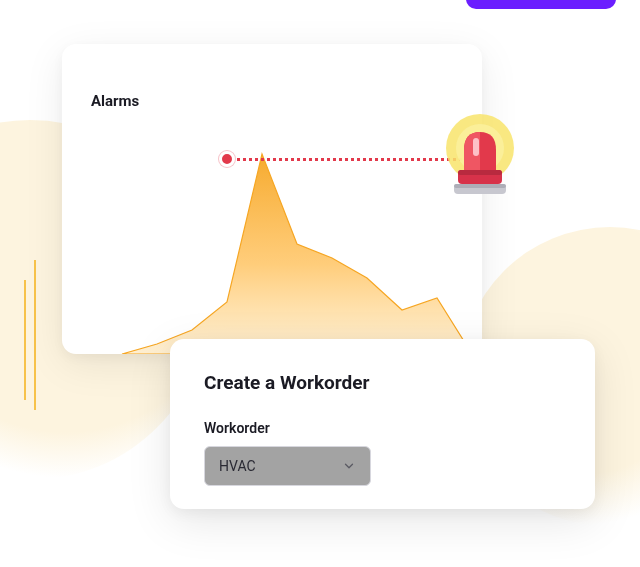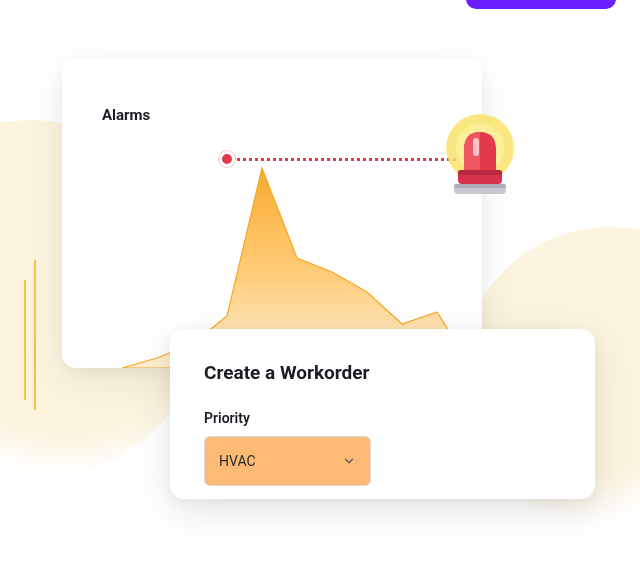--- a/index.html
+++ b/index.html
@@ -45,28 +45,28 @@
     width: 2px;
     background: #f7c24a;
     z-index: 1;
   }
   .stripe.s1 { left: 24px; top: 280px; height: 120px; }
   .stripe.s2 { left: 34px; top: 260px; height: 150px; }
 
   .alarms-card {
     position: absolute;
     left: 62px;
-    top: 58px;
+    top: 44px;
     width: 420px;
     height: 310px;
     background: #fff;
     border-radius: 14px;
     box-shadow: 0 10px 40px rgba(0,0,0,0.08), 0 4px 12px rgba(0,0,0,0.04);
     z-index: 2;
-    padding: 48px 36px 0 40px;
+    padding: 48px 36px 0 29px;
     overflow: visible;
   }
   .alarms-title {
     font-size: 15px;
     font-weight: 700;
     color: #1b1b24;
   }
   .chart-area {
     position: absolute;
     left: 0;
@@ -105,21 +105,21 @@
     top: 108px;
     left: 440px;
     width: 80px;
     height: 90px;
     z-index: 7;
   }
 
   .workorder-card {
     position: absolute;
     left: 170px;
-    top: 329px;
+    top: 339px;
     width: 425px;
     height: 170px;
     background: #fff;
     border-radius: 14px;
     box-shadow: 0 12px 45px rgba(0,0,0,0.10), 0 4px 14px rgba(0,0,0,0.05);
     z-index: 8;
     padding: 32px 34px 30px 34px;
   }
   .wo-title {
     font-size: 19px;
@@ -136,29 +136,29 @@
     display: flex;
     flex-direction: column;
   }
   .wo-label {
     font-size: 14px;
     font-weight: 600;
     color: #1b1b24;
     margin-bottom: 10px;
   }
   .wo-select {
-    height: 50px;
+    height: 40px;
     border: 1px solid #d7d7de;
     border-radius: 6px;
     display: flex;
     align-items: center;
     justify-content: space-between;
     padding: 0 14px;
     cursor: pointer;
-    background: #fdba74;
+    background: #a3a3a3;
   }
   .wo-select-value {
     font-size: 14px;
     color: #2a2a34;
     display: flex;
     align-items: center;
     gap: 8px;
   }
   .priority-dot {
     width: 9px;
@@ -214,21 +214,21 @@
     <rect x="14" y="76" width="52" height="10" rx="4" fill="#c7c7cf"></rect>
     <rect x="14" y="76" width="52" height="4" rx="2" fill="#adadb7"></rect>
   </svg>
 </div>
 
 <div class="workorder-card">
   <div class="wo-title">Create a Workorder</div>
   <div class="wo-row">
 
     <div class="wo-field">
-      <div class="wo-label">Priority</div>
+      <div class="wo-label">Workorder</div>
       <div class="wo-select">
         <span class="wo-select-value">HVAC</span>
         <svg class="chevron" viewBox="0 0 24 24">
           <path d="M6 9l6 6 6-6" fill="none" stroke="#5a5a63" stroke-width="2.2" stroke-linecap="round" stroke-linejoin="round"></path>
         </svg>
       </div>
     </div>
 
     <div class="wo-field">
     </div>

